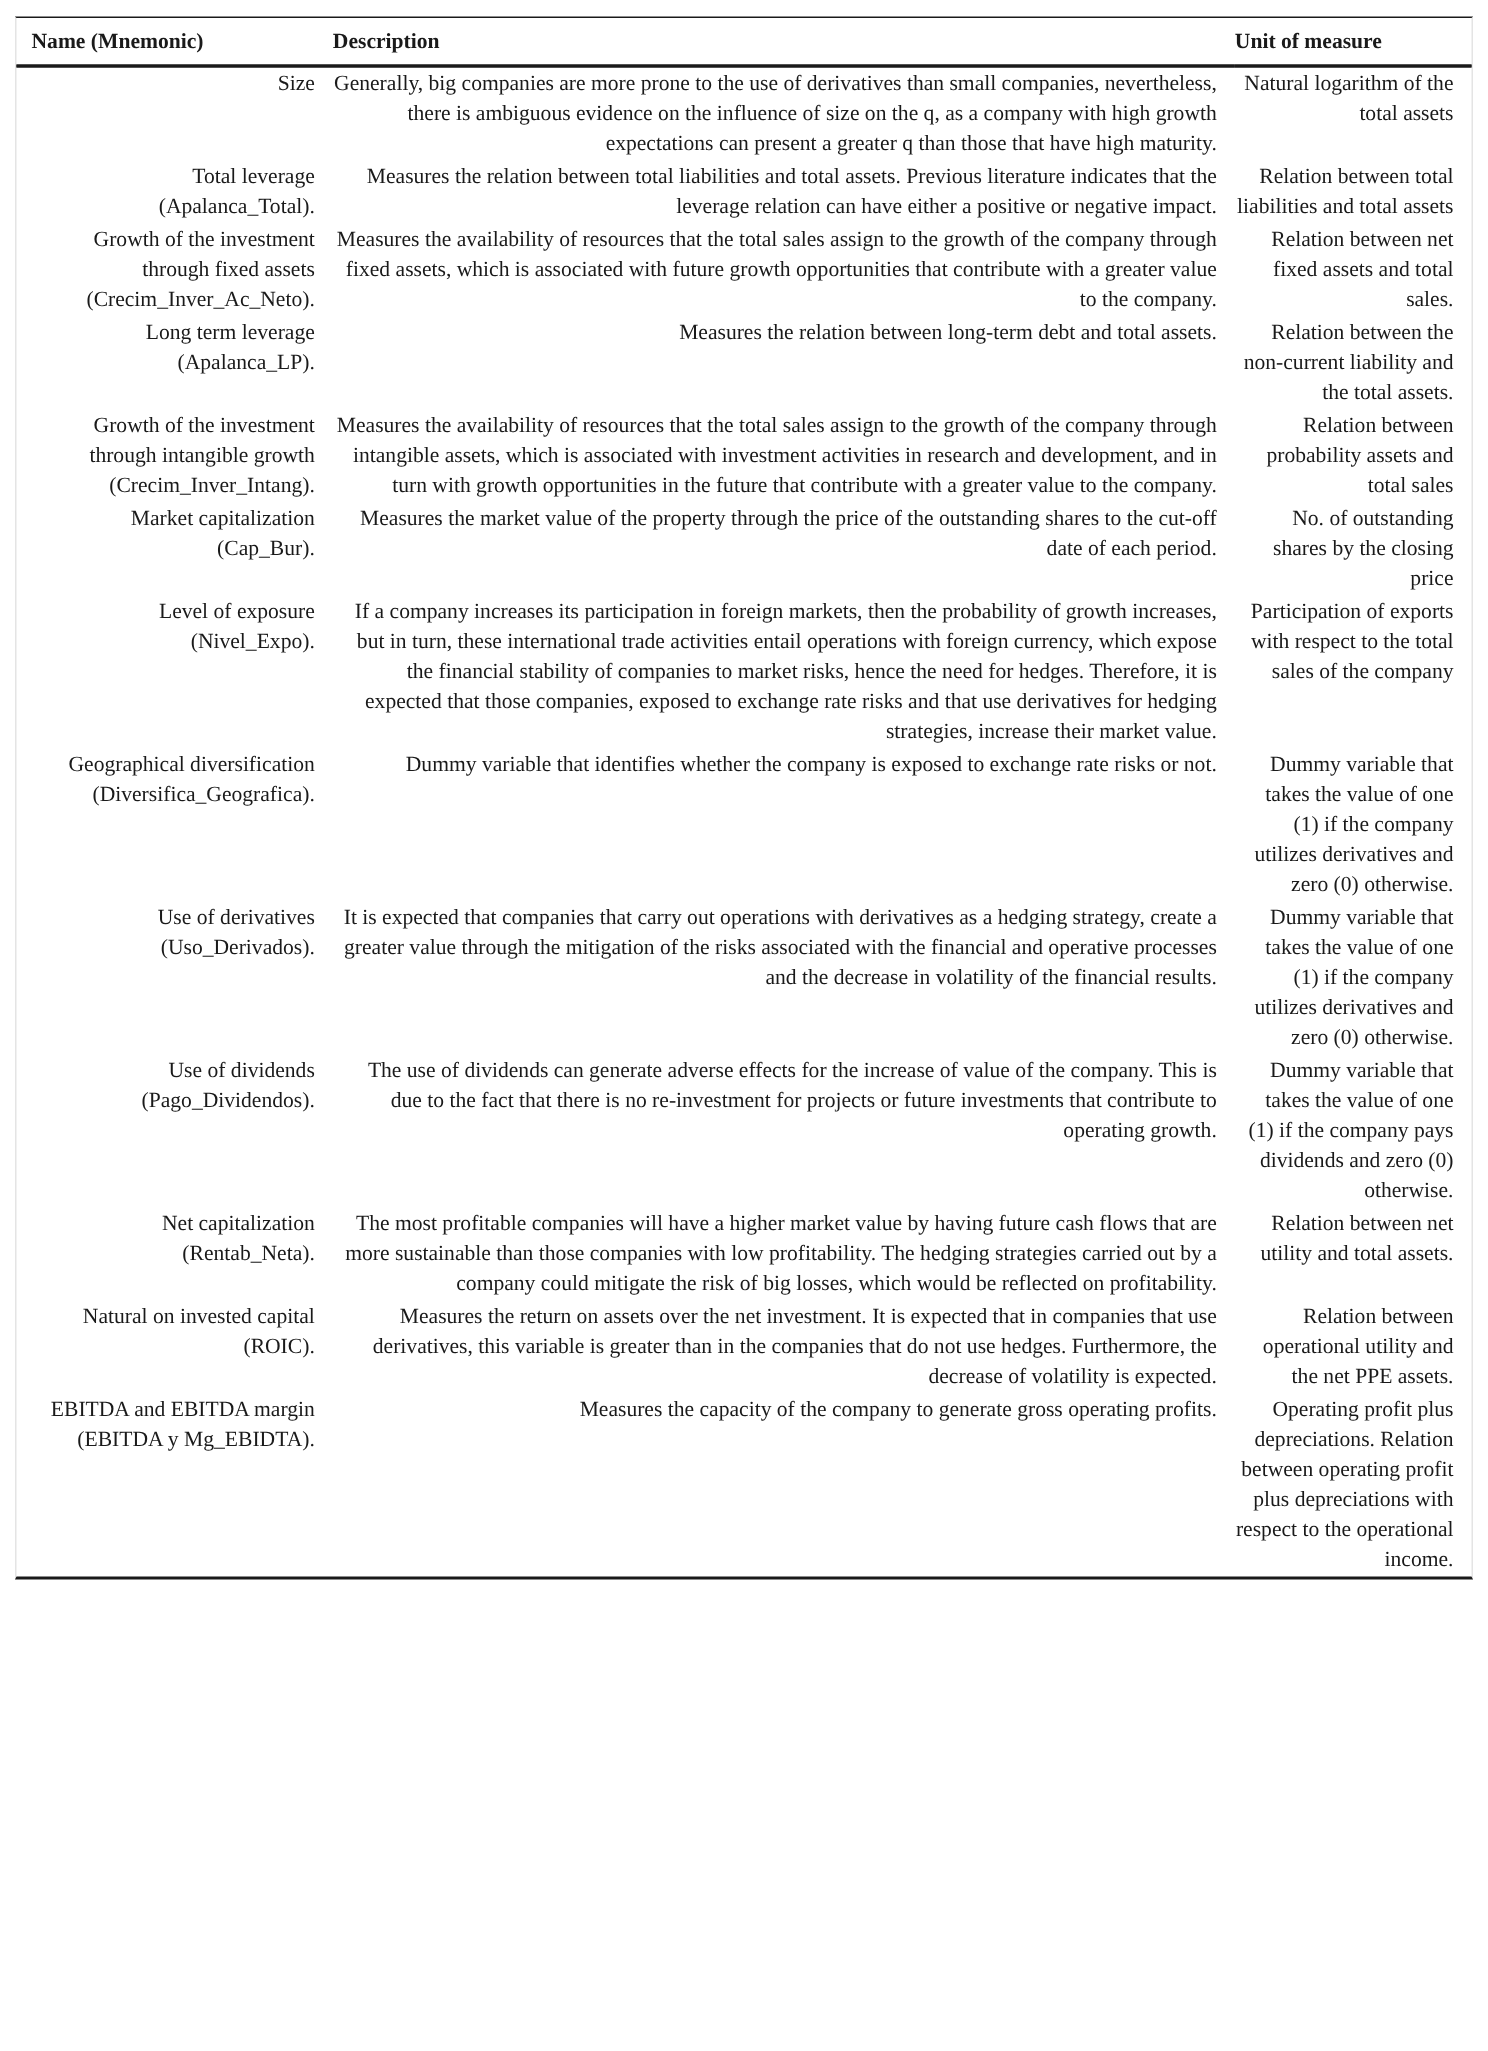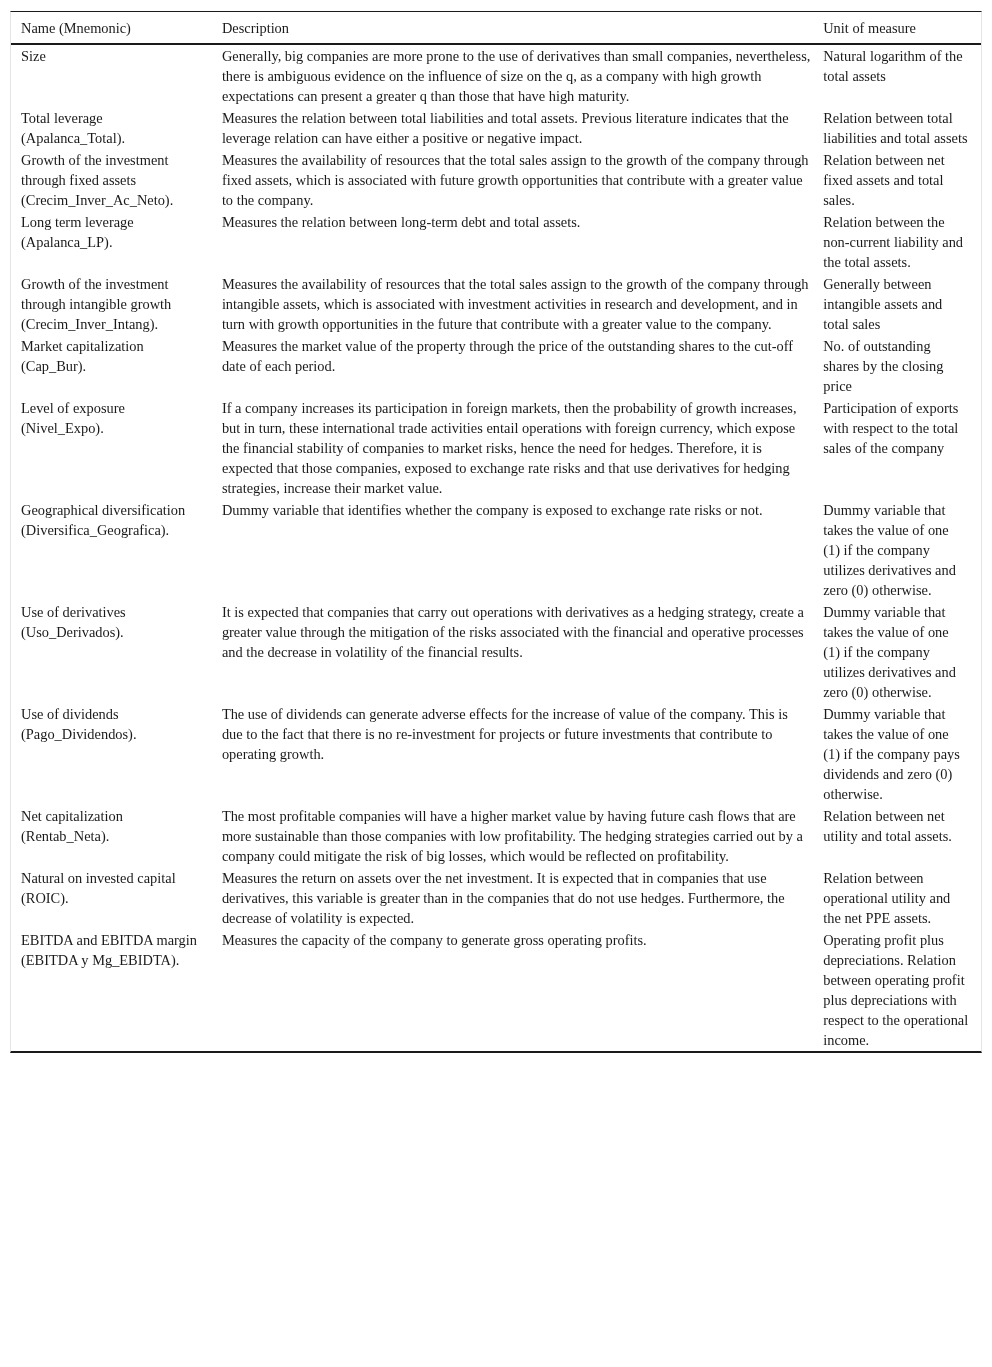--- a/index.html
+++ b/index.html
@@ -9,25 +9,25 @@
     border-left: 1px solid #e4e4e4; border-right: 1px solid #e4e4e4;
     border-top: 1px solid #1a1a1a; border-bottom: 2px solid #1a1a1a;
     box-sizing: border-box;
   }
   table {
     width: 100%; border-collapse: collapse;
     font-family: "Liberation Serif", "DejaVu Serif", serif;
     font-size: 14.4px; line-height: 20px; color: #1a1a1a;
   }
   thead th {
-    text-align: left; font-weight: normal;
+    text-align: left; font-weight: bold;
     padding: 6px 0 5px 0; border-bottom: 2px solid #1a1a1a;
     height: 19px;
   }
-  tbody td { vertical-align: top; padding: 1px 0 1px 0; }
+  tbody td { vertical-align: top; padding: 1px 0 1px 0; text-align: right; }
   col.c1 { width: 211px; }
   col.c2 { width: 603px; }
   col.c3 { width: 158px; }
   .pl { padding-left: 10px !important; }
   .pd { padding-right: 12px !important; }
 </style>
 </head>
 <body>
 
 <div class="table-wrap">
@@ -61,21 +61,21 @@
     <td class="pd">Relation between net fixed assets and total sales.</td>
   </tr>
         <tr>
     <td class="pl pd">Long term leverage (Apalanca_LP).</td>
     <td class="pd">Measures the relation between long-term debt and total assets.</td>
     <td class="pd">Relation between the non-current liability and the total assets.</td>
   </tr>
         <tr>
     <td class="pl pd">Growth of the investment through intangible growth (Crecim_Inver_Intang).</td>
     <td class="pd">Measures the availability of resources that the total sales assign to the growth of the company through intangible assets, which is associated with investment activities in research and development, and in turn with growth opportunities in the future that contribute with a greater value to the company.</td>
-    <td class="pd">Generally between intangible assets and total sales</td>
+    <td class="pd">Relation between probability assets and total sales</td>
   </tr>
         <tr>
     <td class="pl pd">Market capitalization (Cap_Bur).</td>
     <td class="pd">Measures the market value of the property through the price of the outstanding shares to the cut-off date of each period.</td>
     <td class="pd">No. of outstanding shares by the closing price</td>
   </tr>
         <tr>
     <td class="pl pd">Level of exposure (Nivel_Expo).</td>
     <td class="pd">If a company increases its participation in foreign markets, then the probability of growth increases, but in turn, these international trade activities entail operations with foreign currency, which expose the financial stability of companies to market risks, hence the need for hedges. Therefore, it is expected that those companies, exposed to exchange rate risks and that use derivatives for hedging strategies, increase their market value.</td>
     <td class="pd">Participation of exports with respect to the total sales of the company</td>

